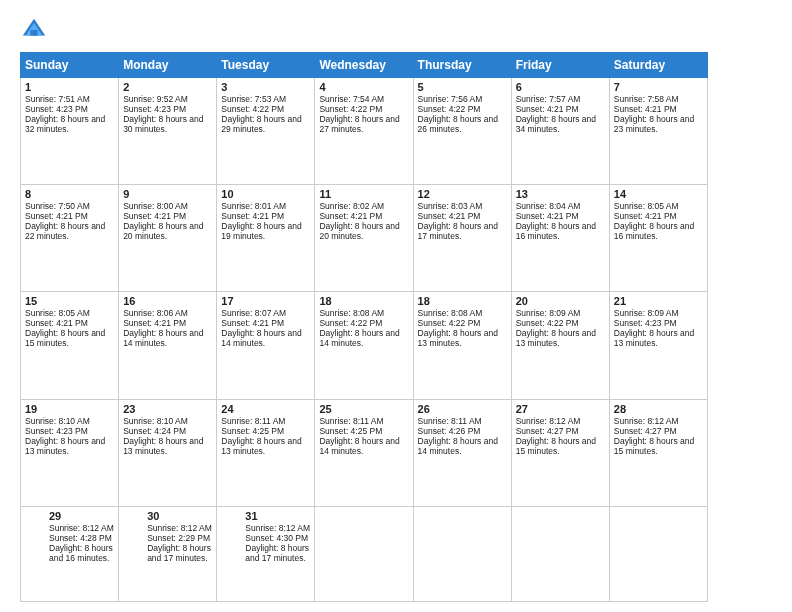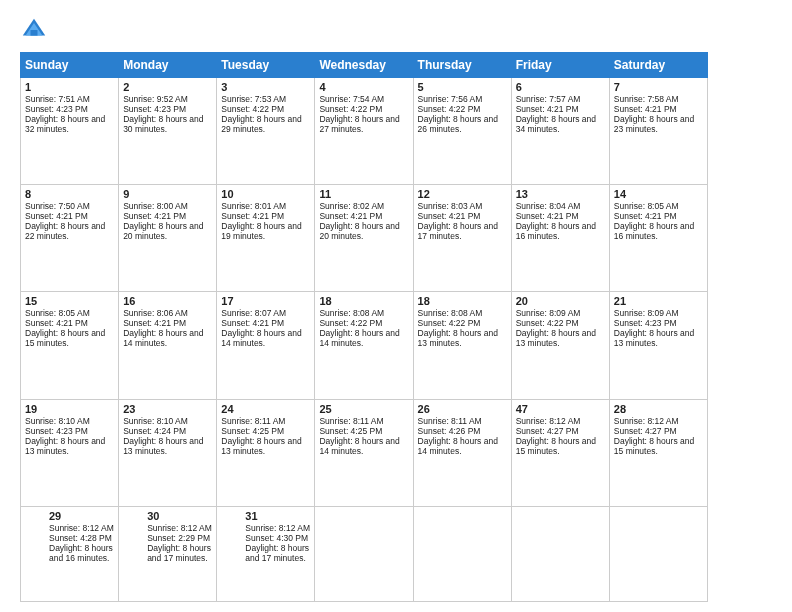--- a/index.html
+++ b/index.html
@@ -159,21 +159,21 @@
           <td><span class="day-num">18</span><span>Sunrise: 8:08 AM</span><br><span>Sunset: 4:22 PM</span><br><span>Daylight: 8 hours and 13 minutes.</span></td>
           <td><span class="day-num">20</span><span>Sunrise: 8:09 AM</span><br><span>Sunset: 4:22 PM</span><br><span>Daylight: 8 hours and 13 minutes.</span></td>
           <td><span class="day-num">21</span><span>Sunrise: 8:09 AM</span><br><span>Sunset: 4:23 PM</span><br><span>Daylight: 8 hours and 13 minutes.</span></td>
         </tr>
         <tr>
           <td><span class="day-num">19</span><span>Sunrise: 8:10 AM</span><br><span>Sunset: 4:23 PM</span><br><span>Daylight: 8 hours and 13 minutes.</span></td>
           <td><span class="day-num">23</span><span>Sunrise: 8:10 AM</span><br><span>Sunset: 4:24 PM</span><br><span>Daylight: 8 hours and 13 minutes.</span></td>
           <td><span class="day-num">24</span><span>Sunrise: 8:11 AM</span><br><span>Sunset: 4:25 PM</span><br><span>Daylight: 8 hours and 13 minutes.</span></td>
           <td><span class="day-num">25</span><span>Sunrise: 8:11 AM</span><br><span>Sunset: 4:25 PM</span><br><span>Daylight: 8 hours and 14 minutes.</span></td>
           <td><span class="day-num">26</span><span>Sunrise: 8:11 AM</span><br><span>Sunset: 4:26 PM</span><br><span>Daylight: 8 hours and 14 minutes.</span></td>
-          <td><span class="day-num">47</span><span>Sunrise: 8:12 AM</span><br><span>Sunset: 4:27 PM</span><br><span>Daylight: 8 hours and 15 minutes.</span></td>
+          <td><span class="day-num">27</span><span>Sunrise: 8:12 AM</span><br><span>Sunset: 4:27 PM</span><br><span>Daylight: 8 hours and 15 minutes.</span></td>
           <td><span class="day-num">28</span><span>Sunrise: 8:12 AM</span><br><span>Sunset: 4:27 PM</span><br><span>Daylight: 8 hours and 15 minutes.</span></td>
         </tr>
         <tr>
           <td><span class="day-num">29</span><span>Sunrise: 8:12 AM</span><br><span>Sunset: 4:28 PM</span><br><span>Daylight: 8 hours and 16 minutes.</span></td>
           <td><span class="day-num">30</span><span>Sunrise: 8:12 AM</span><br><span>Sunset: 2:29 PM</span><br><span>Daylight: 8 hours and 17 minutes.</span></td>
           <td><span class="day-num">31</span><span>Sunrise: 8:12 AM</span><br><span>Sunset: 4:30 PM</span><br><span>Daylight: 8 hours and 17 minutes.</span></td>
           <td class="empty-cell"></td>
           <td class="empty-cell"></td>
           <td class="empty-cell"></td>
           <td class="empty-cell"></td>

